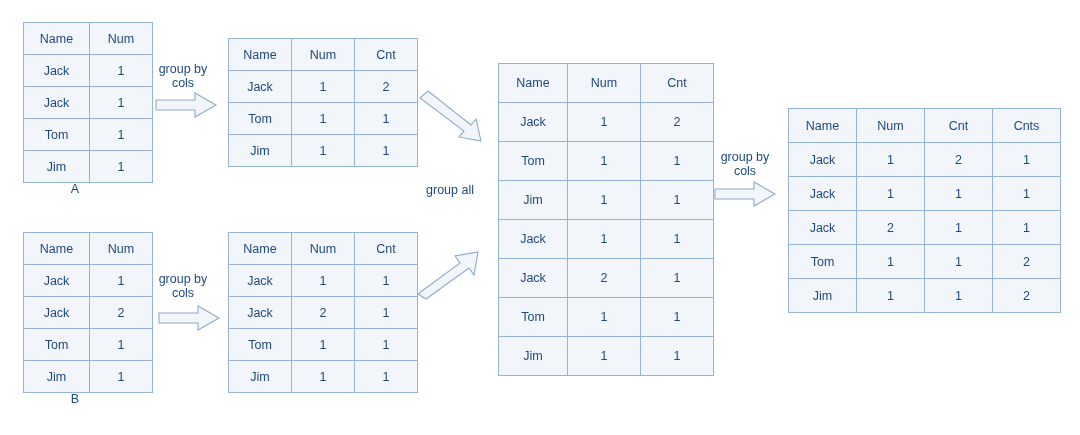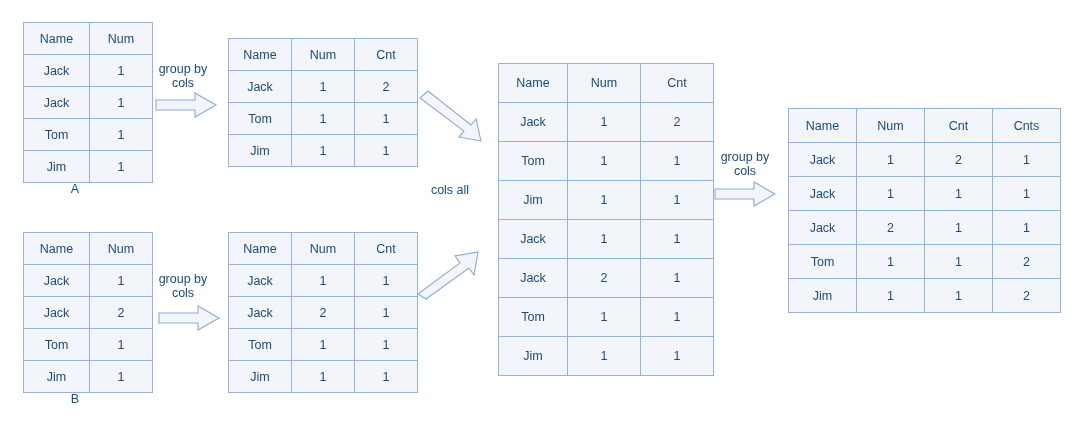--- a/index.html
+++ b/index.html
@@ -139,21 +139,21 @@
           <td style="width: 62px; height: 31px;">1</td>
         </tr>
       </tbody>
     </table>
 
   <div class="blockarrow" style="left:414px; top:90px;">
     <svg width="80" height="50" viewBox="0 0 80 50">
       <path d="M2 4 L10 -3 L53 31 L58 25 L63 47 L41 43 L46 37 Z" transform="translate(4,4)"></path>
     </svg>
   </div>
-  <div class="arrow-label" style="left:410px; top:183px; width:80px;">cols all</div>
+  <div class="arrow-label" style="left:410px; top:183px; width:80px;">group all</div>
 
   <table class="tbl" id="tbl-source-b" style="left:23px; top:232px;">
       <tbody>
         <tr>
           <td class="hdr" style="width: 65px; height: 31px;">Name</td>
           <td class="hdr" style="width: 62px; height: 31px;">Num</td>
         </tr>
         <tr>
           <td style="width: 65px; height: 31px;">Jack</td>
           <td style="width: 62px; height: 31px;">1</td>

